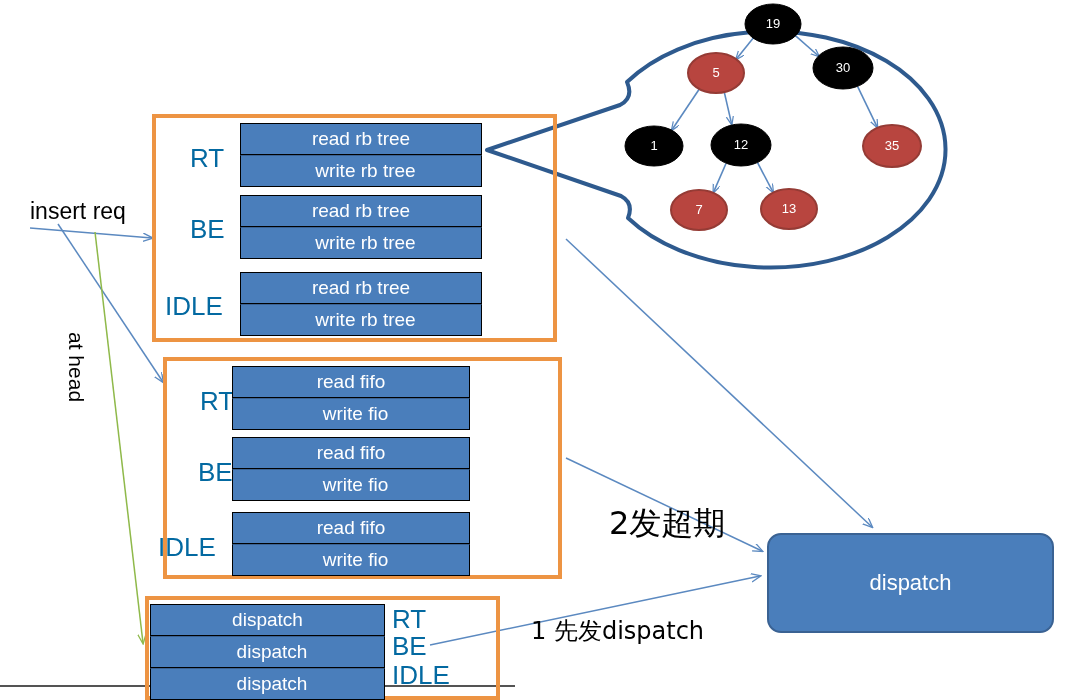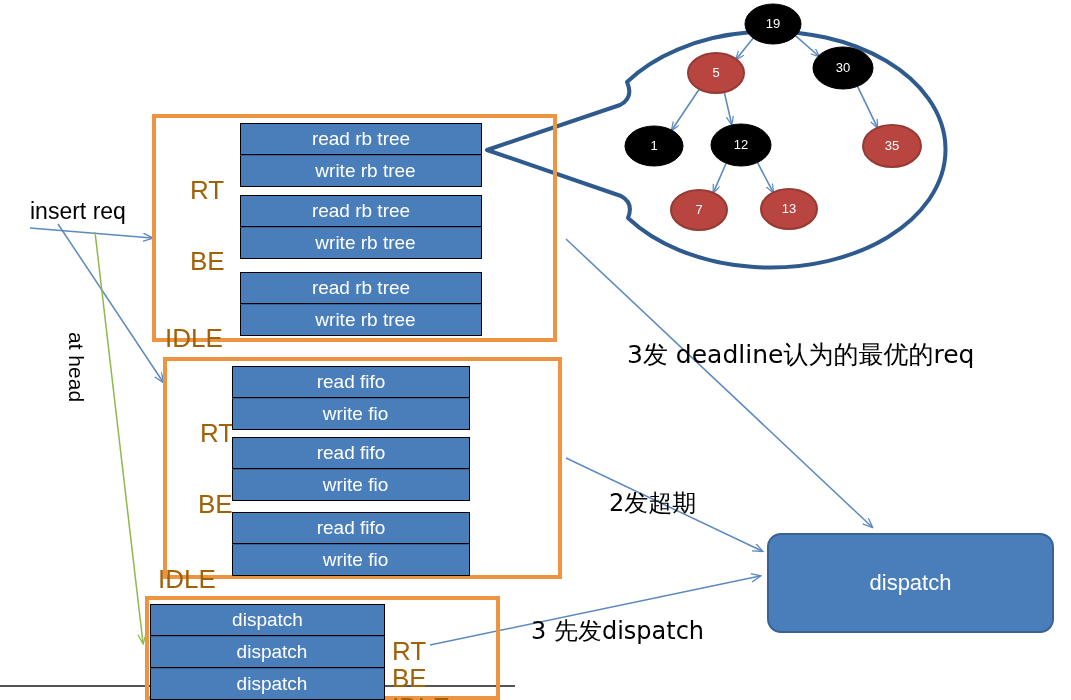--- a/index.html
+++ b/index.html
@@ -5,22 +5,22 @@
   html,body{margin:0;padding:0;background:#ffffff;}
   body{width:1071px;height:700px;position:relative;overflow:hidden;
        font-family:"Liberation Sans","DejaVu Sans",sans-serif;}
   #stage{position:absolute;left:0;top:0;width:1071px;height:700px;}
   svg#lines{position:absolute;left:0;top:0;width:1071px;height:700px;pointer-events:none;}
 
   
   .group-box{position:absolute;border:4px solid #ed9443;box-sizing:border-box;background:transparent;}
 
   
-  .class-label{position:absolute;color:#a16207;font-size:26px;line-height:26px;
-               font-family:"Liberation Sans",sans-serif;white-space:nowrap;margin-top:32px;}
+  .class-label{position:absolute;color:#0369a1;font-size:26px;line-height:26px;
+               font-family:"Liberation Sans",sans-serif;white-space:nowrap;}
 
   
   .qstack{position:absolute;}
   .qrow{border:1px solid #000000;background:#4a7ebb;color:#ffffff;
         font-size:19px;line-height:19px;text-align:center;box-sizing:border-box;
         padding:5px 0 6px 0;white-space:nowrap;}
   .qrow + .qrow{border-top:1px solid #3a6293;padding-left:9px;}
 
   
   .dispatch-box{position:absolute;background:#4a7ebb;border:2px solid #3a6293;
@@ -175,19 +175,18 @@
   <div class="class-label" style="left:392px;top:662px;">IDLE</div>
 
   <div class="dispatch-box" style="left:767px;top:533px;width:287px;height:100px;">
     <span>dispatch</span>
   </div>
 
   <div class="anno" style="left:6px;top:198px;font-size:23px;margin-left:24px;">insert req</div>
 
   <div class="anno rot90" style="left:88px;top:332px;font-size:21px;">at head</div>
 
-  <div class="anno anno-cjk" style="left:531px;top:615px;font-size:24px;">3 先发dispatch</div>
+  <div class="anno anno-cjk" style="left:531px;top:615px;font-size:24px;">1 先发dispatch</div>
 
-  <div class="anno anno-cjk" style="left:609px;top:487px;font-size:24px;">2发超期</div>
+  <div class="anno anno-cjk" style="left:609px;top:502px;font-size:32px;">2发超期</div>
 
-  <div class="anno anno-cjk" style="left:627px;top:338px;font-size:25px;">3发 deadline认为的最优的req</div>
 
 </div>
 
 </body></html>

